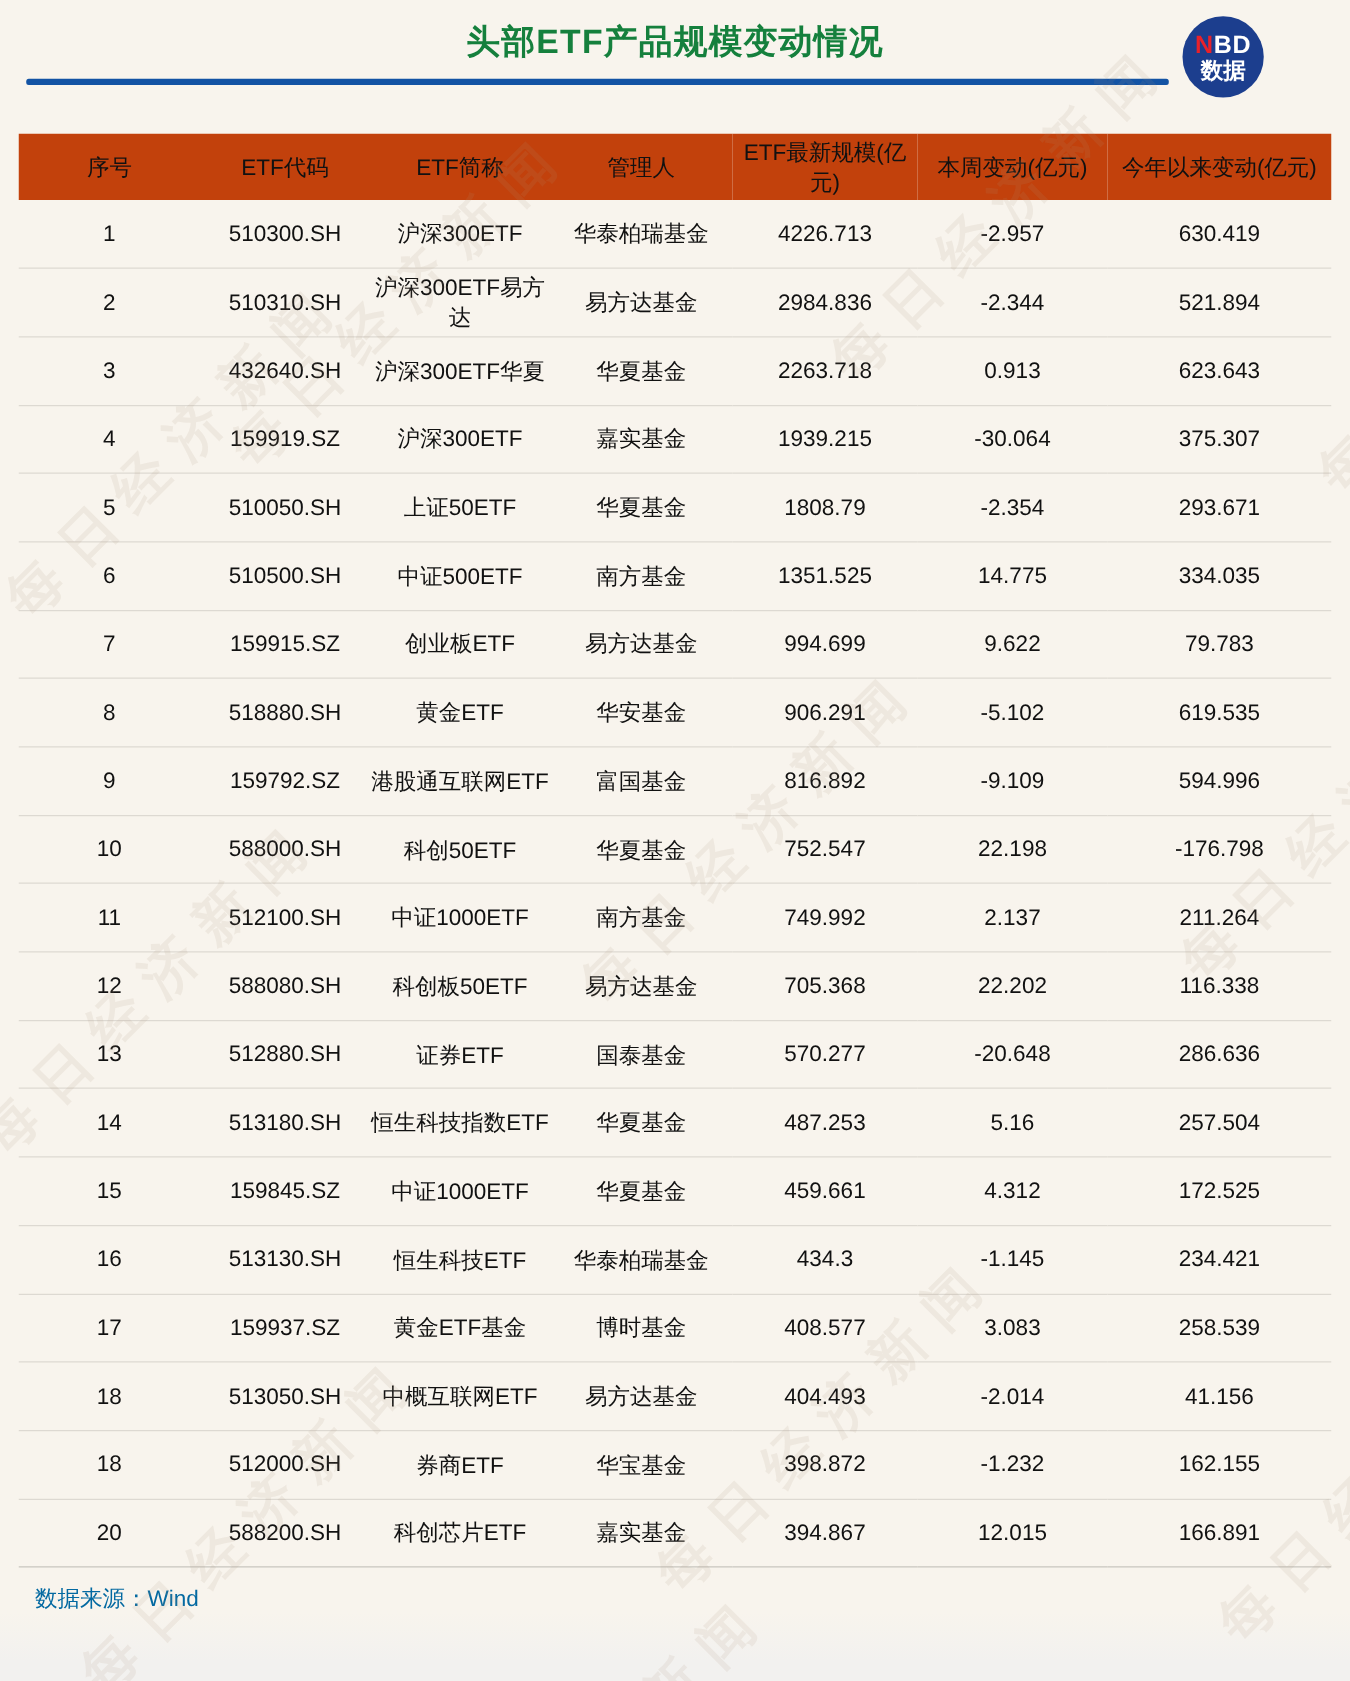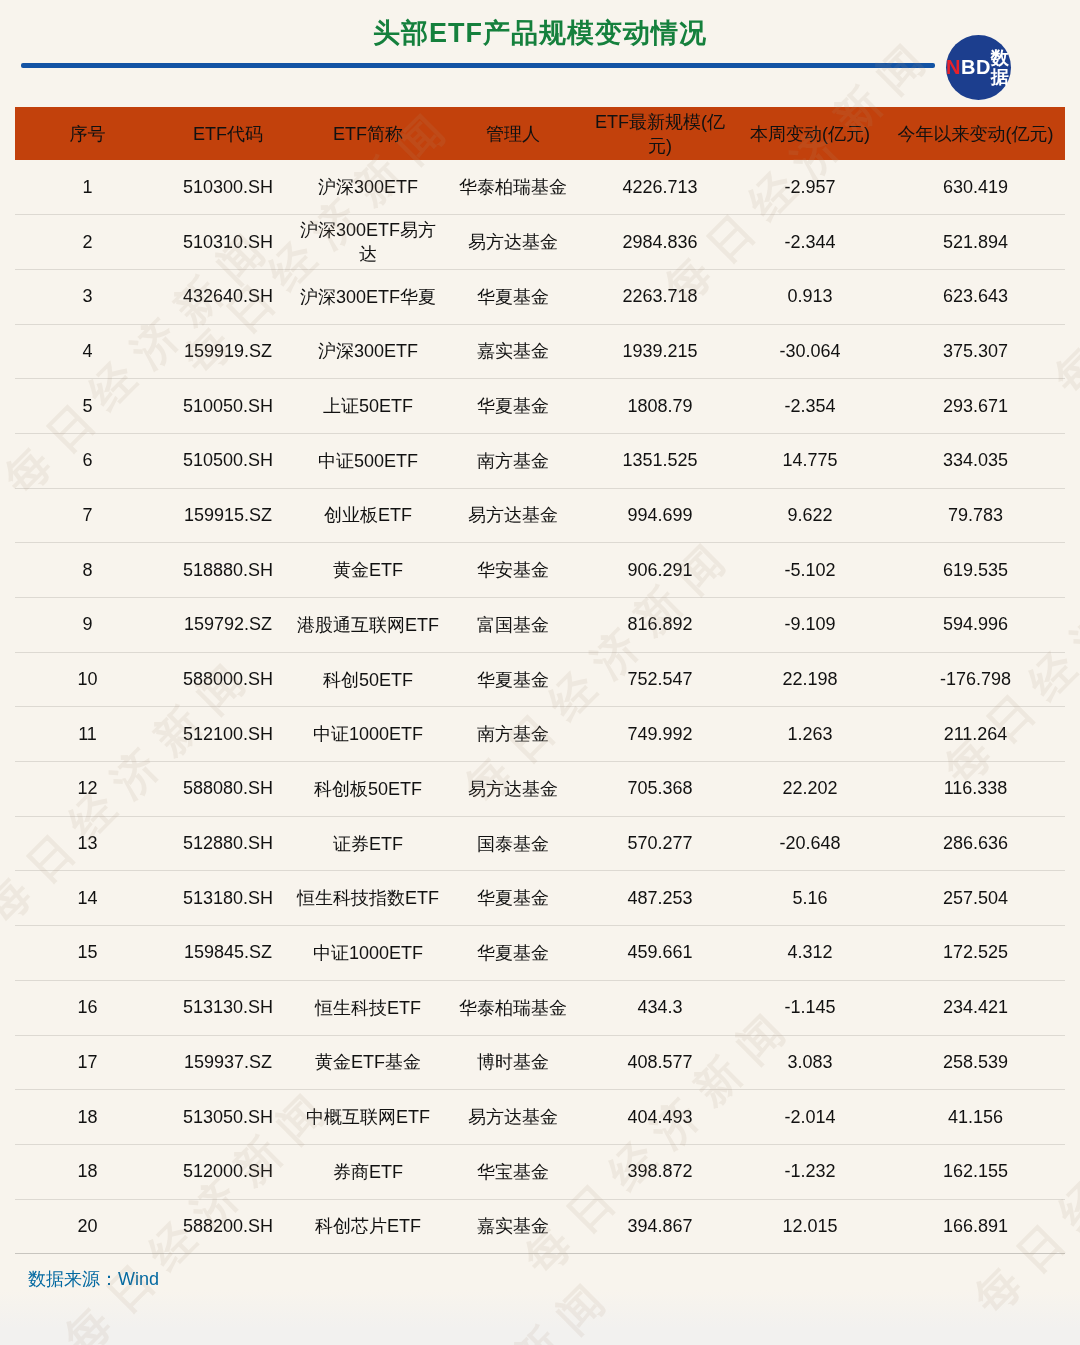--- a/index.html
+++ b/index.html
@@ -22,24 +22,24 @@
     letter-spacing:1px;
     color:#15803d;
   }
   .rule {
     margin:12px 0 0 21px;
     width:914px; height:5px;
     background:#1353a4;
     border-radius:2px;
   }
   .logo {
-    position:absolute; top:35px; left:946px;
+    position:absolute; top:13px; left:946px;
     width:65px; height:65px; border-radius:50%;
     background:#1c3e8e;
-    display:flex; flex-direction:row; align-items:center; justify-content:center;
+    display:flex; flex-direction:column; align-items:center; justify-content:center;
     color:#fff; font-weight:bold; line-height:1.05;
   }
   .logo .l1 { font-size:20px; letter-spacing:0.5px; }
   .logo .l1 .n { color:#e8212a; }
   .logo .l2 { font-size:18px; }
 
   
   .table-wrap { margin:39px 15px 0 15px; }
   table { width:1050px; table-layout:fixed; border-collapse:collapse; }
   thead tr { height:53px; background:#c2410c; }
@@ -199,21 +199,21 @@
             <td>752.547</td>
             <td>22.198</td>
             <td>-176.798</td>
           </tr>
           <tr>
             <td>11</td>
             <td>512100.SH</td>
             <td>中证1000ETF</td>
             <td>南方基金</td>
             <td>749.992</td>
-            <td>1.263</td>
+            <td>2.137</td>
             <td>211.264</td>
           </tr>
           <tr>
             <td>12</td>
             <td>588080.SH</td>
             <td>科创板50ETF</td>
             <td>易方达基金</td>
             <td>705.368</td>
             <td>22.202</td>
             <td>116.338</td>

